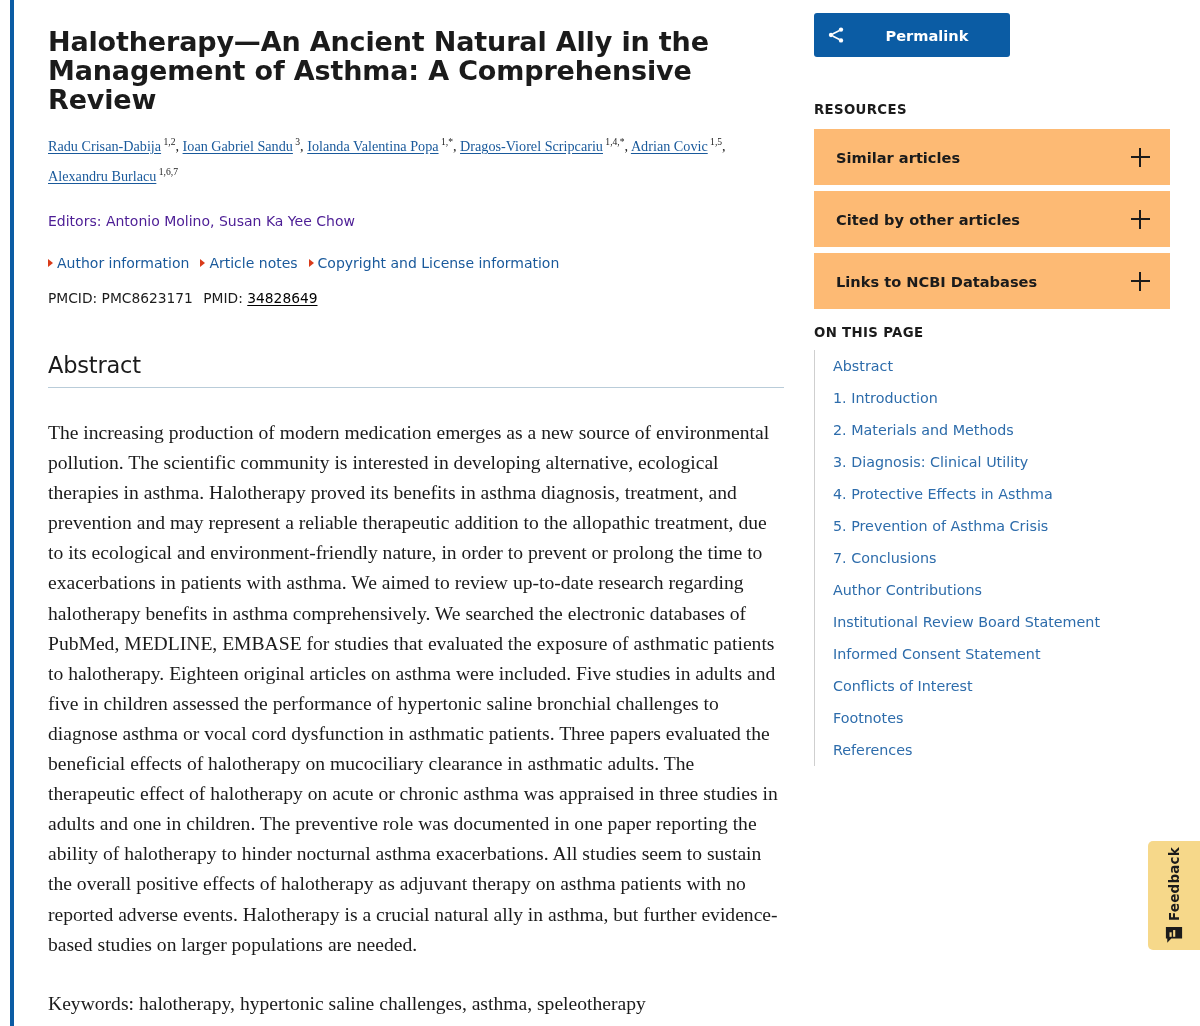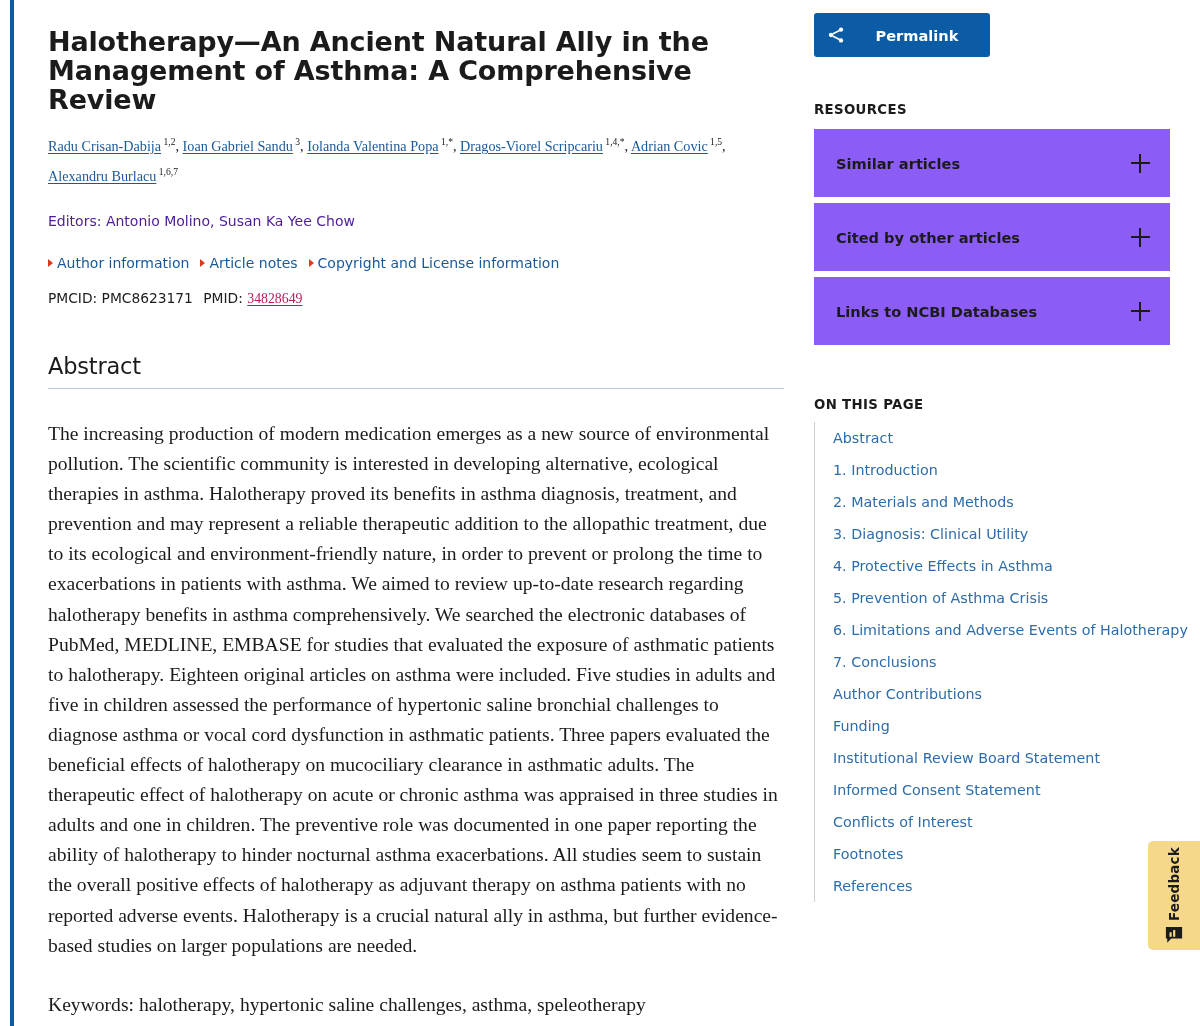--- a/index.html
+++ b/index.html
@@ -96,21 +96,21 @@
     vertical-align: 1px;
   }
   .meta-links a { color: #19599b; text-decoration: none; }
   .ids {
     margin-top: 15px;
     font-family: "DejaVu Sans", sans-serif;
     font-size: 13.8px;
     color: #1b1b1b;
     line-height: 20px;
   }
-  .ids a { color: #be185d; text-decoration: underline; text-underline-offset: 2px; font-family: Liberation Serif, serif; }
+  .ids a { color: #000000; text-decoration: underline; text-underline-offset: 2px; }
   .ids .gap { display: inline-block; width: 6px; }
 
   .sec-heading {
     font-family: "DejaVu Sans", sans-serif;
     font-weight: normal;
     font-size: 22.5px;
     color: #1b1b1b;
     margin: 44px 0 0 0;
     padding-bottom: 9px;
     border-bottom: 1px solid #b9ccd9;
@@ -137,21 +137,21 @@
 
   
   .sidebar {
     position: absolute;
     left: 814px;
     top: 0;
     width: 356px;
   }
   .permalink-btn {
     margin-top: 13px;
-    width: 176px;
+    width: 196px;
     height: 44px;
     background: #0b5ca4;
     border: none;
     border-radius: 3px;
     color: #ffffff;
     font-family: "DejaVu Sans", sans-serif;
     font-size: 14.6px;
     font-weight: bold;
     display: flex;
     align-items: center;
@@ -170,22 +170,22 @@
   .side-title {
     font-family: "DejaVu Sans", sans-serif;
     font-size: 13.3px;
     font-weight: bold;
     letter-spacing: 0.35px;
     color: #1b1b1b;
     margin-top: 45px;
   }
   .res-list { margin-top: 12px; }
   .res-item {
-    background: #8b5cf6;
-    height: 68px;
+    background: #fdba74;
+    height: 56px;
     display: flex;
     align-items: center;
     justify-content: space-between;
     padding: 0 20px 0 22px;
     margin-bottom: 6px;
     cursor: pointer;
   }
   .res-item .rlabel {
     font-family: "DejaVu Sans", sans-serif;
     font-size: 14.6px;
@@ -199,21 +199,21 @@
     flex: none;
   }
   .plus::before, .plus::after {
     content: "";
     position: absolute;
     background: #1b1b1b;
   }
   .plus::before { left: 0; top: 8px; width: 19px; height: 2.4px; }
   .plus::after { top: 0; left: 8px; height: 19px; width: 2.4px; }
 
-  .otp-title { margin-top: 52px; }
+  .otp-title { margin-top: 16px; }
   .otp-list {
     margin-top: 10px;
     border-left: 1px solid #cfcfcf;
     padding-left: 18px;
   }
   .otp-list a {
     display: block;
     font-family: "DejaVu Sans", sans-serif;
     font-size: 14.3px;
     line-height: 32px;
@@ -321,24 +321,22 @@
 
     <div class="side-title otp-title">ON THIS PAGE</div>
 
     <nav class="otp-list">
         <a href="#">Abstract</a>
         <a href="#">1. Introduction</a>
         <a href="#">2. Materials and Methods</a>
         <a href="#">3. Diagnosis: Clinical Utility</a>
         <a href="#">4. Protective Effects in Asthma</a>
         <a href="#">5. Prevention of Asthma Crisis</a>
-        <a href="#">6. Limitations and Adverse Events of Halotherapy</a>
         <a href="#">7. Conclusions</a>
         <a href="#">Author Contributions</a>
-        <a href="#">Funding</a>
         <a href="#">Institutional Review Board Statement</a>
         <a href="#">Informed Consent Statement</a>
         <a href="#">Conflicts of Interest</a>
         <a href="#">Footnotes</a>
         <a href="#">References</a>
       </nav>
   </div>
 
   <div class="feedback">
     <span class="fb-text">Feedback</span>

